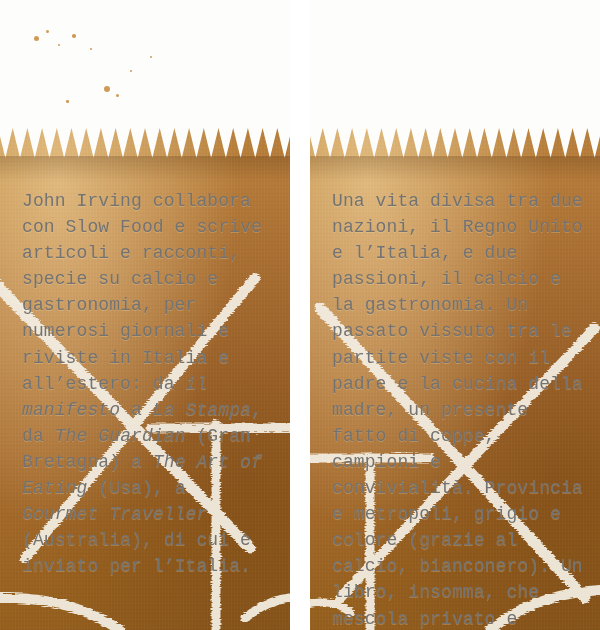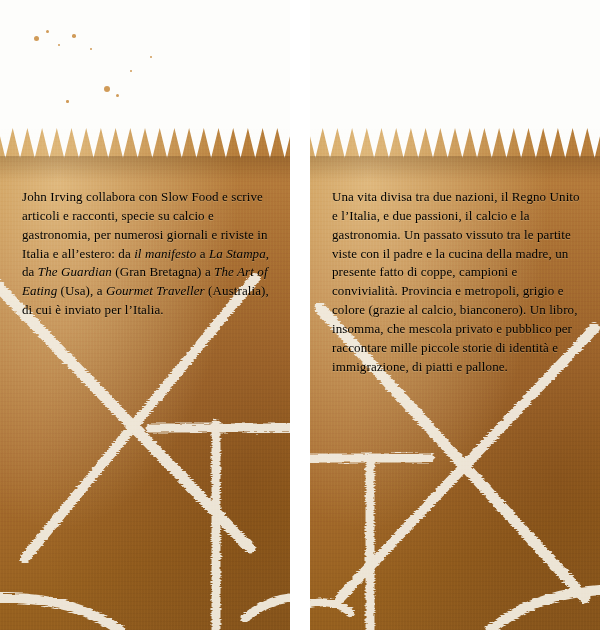--- a/index.html
+++ b/index.html
@@ -134,25 +134,26 @@
     position: absolute;
     inset: 0;
     pointer-events: none;
   }
   .chalk svg { display: block; }
 
   
   .blurb {
     position: absolute;
     z-index: 5;
-    color: #000000;
-    font-size: 13px;
+    color: #737373;
+    font-size: 18px;
     line-height: 1.45;
     letter-spacing: .1px;
     text-shadow: 0 1px 0 rgba(255,240,200,.22);
+    font-family: Liberation Mono, monospace;
   }
   .blurb p { margin: 0; }
   .blurb .it { font-style: italic; }
 
   .blurb.left  { left: 22px; top: 188px;  width: 248px; }
   .blurb.right { left: 22px; top: 188px;  width: 252px; }
 
   
   .frame {
     position: absolute;

